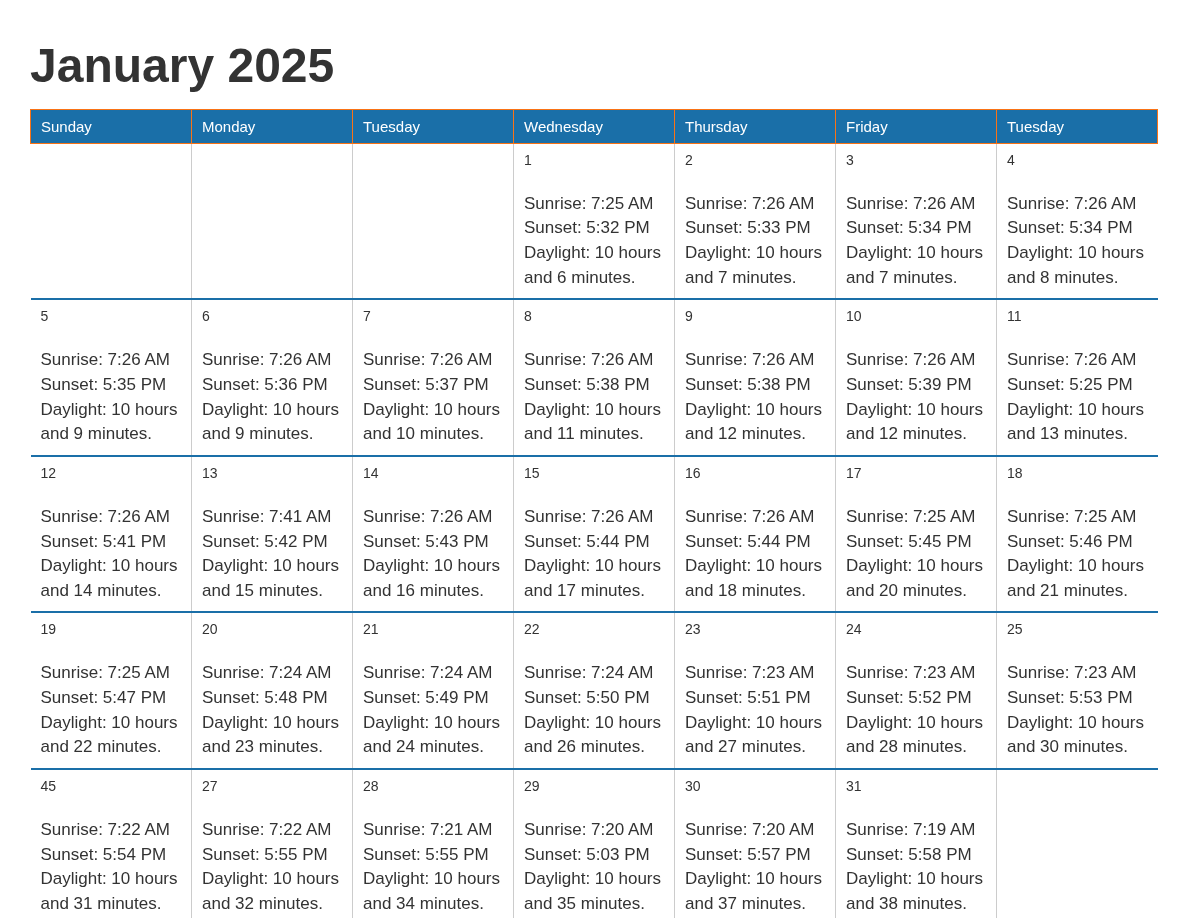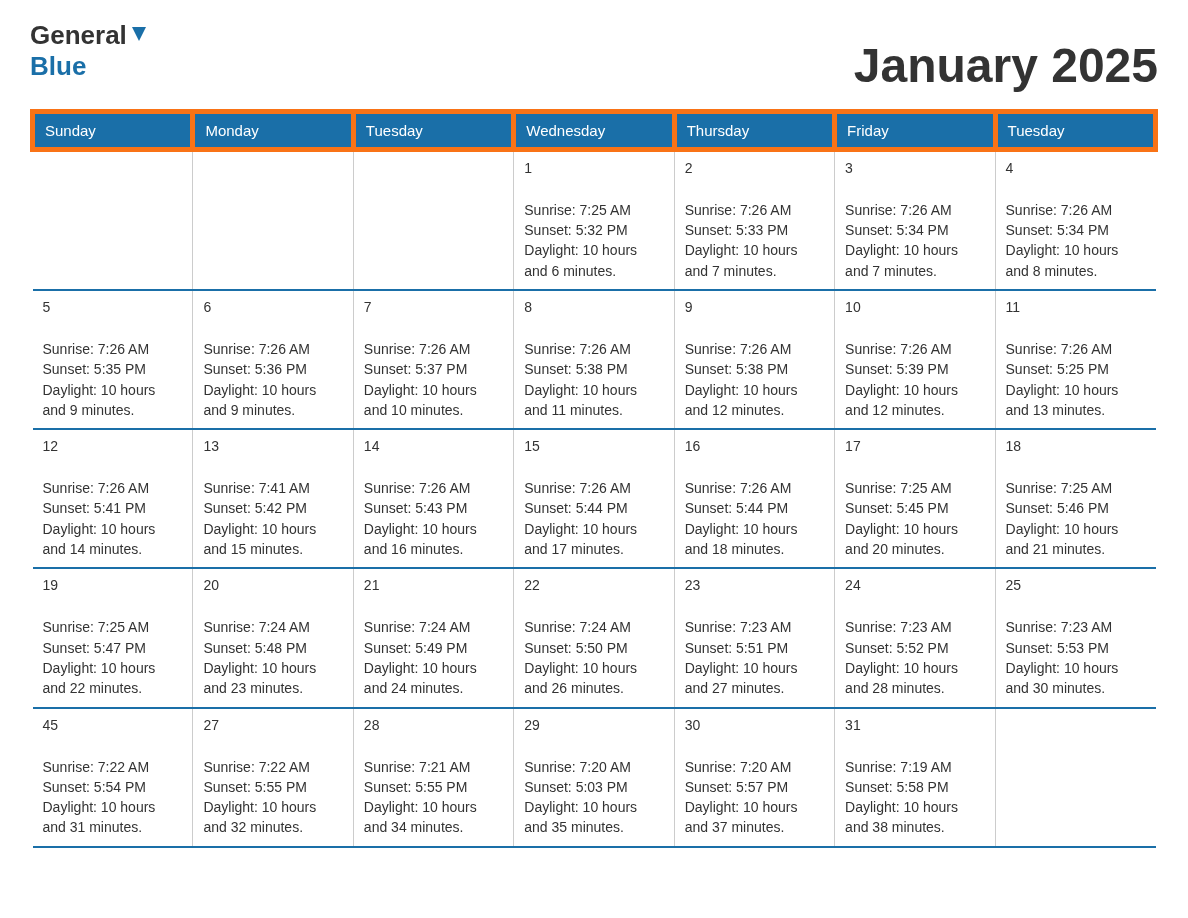--- a/index.html
+++ b/index.html
@@ -43,21 +43,21 @@
     }
     thead tr {
       background-color: #1a6fa8;
     }
     thead th {
       color: #fff;
       font-size: 15px;
       font-weight: normal;
       padding: 8px 10px;
       text-align: left;
-      border: 5px solid #f97316;
+      border: 1px solid #f97316;
     }
     tbody tr {
       border-bottom: 2px solid #1a6fa8;
     }
     tbody td {
       vertical-align: top;
       padding: 8px 10px;
       font-size: 12.5px;
       color: #333;
       border-right: 1px solid #ccc;
@@ -66,21 +66,21 @@
     tbody td:last-child {
       border-right: none;
     }
     .day-num {
       font-size: 14px;
       font-weight: normal;
       display: block;
       margin-bottom: 4px;
     }
     .day-info {
-      font-size: 14px;
+      font-size: 17px;
       color: #333;
       line-height: 1.45;
       margin-top: 24px;
     }
     .logo-row {
       display: flex;
       align-items: center;
     }
     .logo-text-general {
       font-size: 26px;
@@ -96,33 +96,20 @@
     .logo-text-blue {
       font-size: 26px;
       font-weight: bold;
       color: #1a6fa8;
     }
   </style>
 </head>
 <body>
 
 <div class="header">
-  <div class="logo">
-    <div class="logo-row">
-      <span class="logo-text-general">General</span>
-      <span class="logo-chevron">
-        <svg width="18" height="18" viewBox="0 0 18 18">
-          <polygon points="2,2 16,2 9,16" fill="#1a6fa8"></polygon>
-        </svg>
-      </span>
-    </div>
-    <div>
-      <span class="logo-text-blue">Blue</span>
-    </div>
-  </div>
   <div class="title-block">
     <h1>January 2025</h1>
   </div>
 </div>
 
 <table>
   <thead>
     <tr>
     <th>Sunday</th>
         <th>Monday</th>

